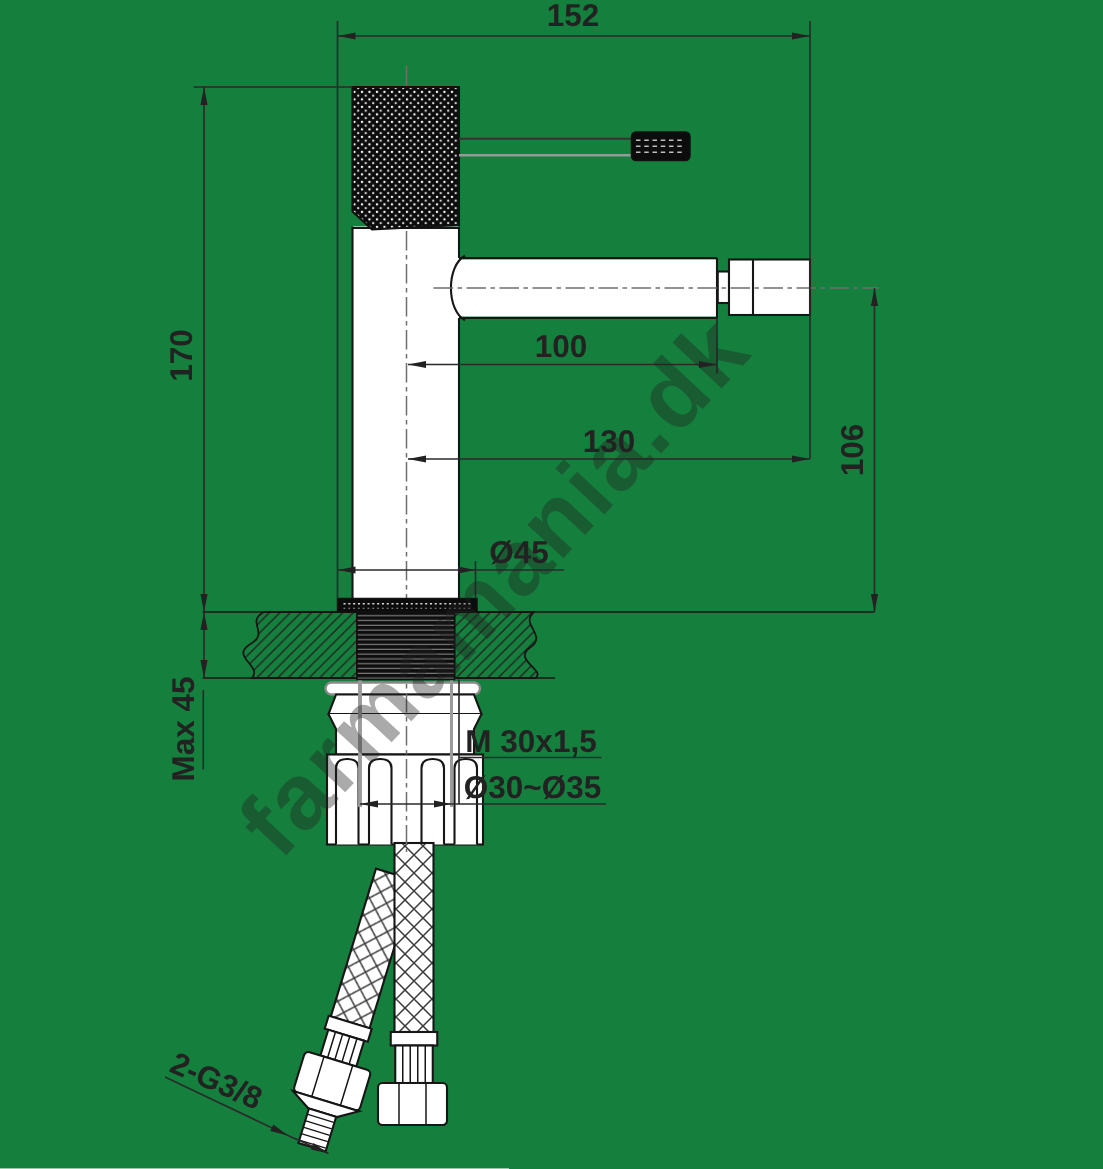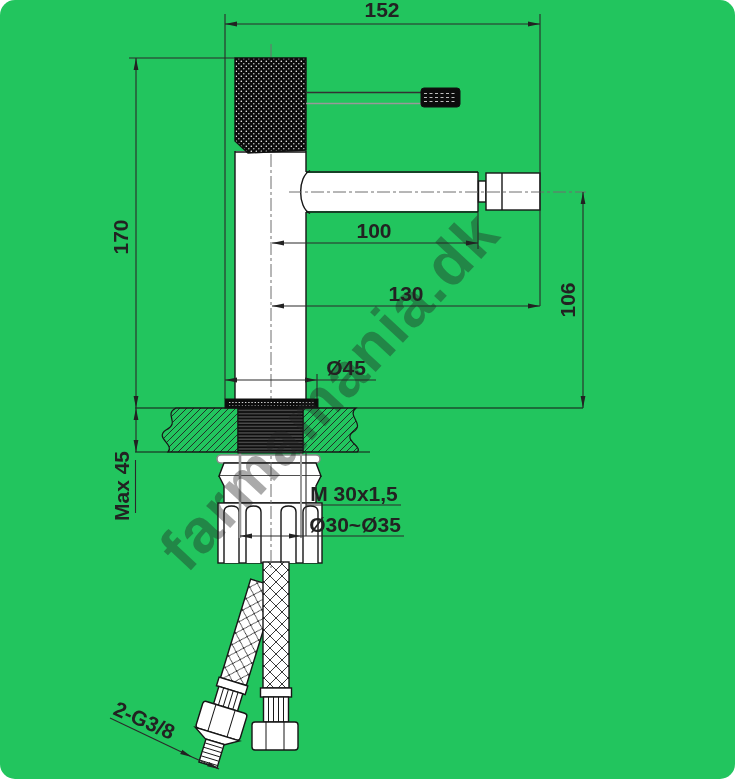--- a/index.html
+++ b/index.html
@@ -1,17 +1,17 @@
 <!DOCTYPE html>
 <html><head>
 <meta charset="utf-8">
 <style>
   html,body{margin:0;padding:0;background:#ffffff;}
-  .page{position:relative;width:735px;height:779px;background:#22c55e;overflow:hidden;
-        font-family:"Liberation Sans", sans-serif;border-radius:15px;}
+  .page{position:relative;width:735px;height:779px;background:#15803d;overflow:hidden;
+        font-family:"Liberation Sans", sans-serif;}
   svg text{font-family:"Liberation Sans", sans-serif;font-weight:bold;fill:#222;}
   svg .dimtxt{font-size:21px;}
   svg .wm{font-weight:bold;letter-spacing:2px;}
 </style>
 </head>
 <body>
 
 <div class="page">
 <svg width="735" height="779" viewBox="0 0 735 779">
   <defs>

